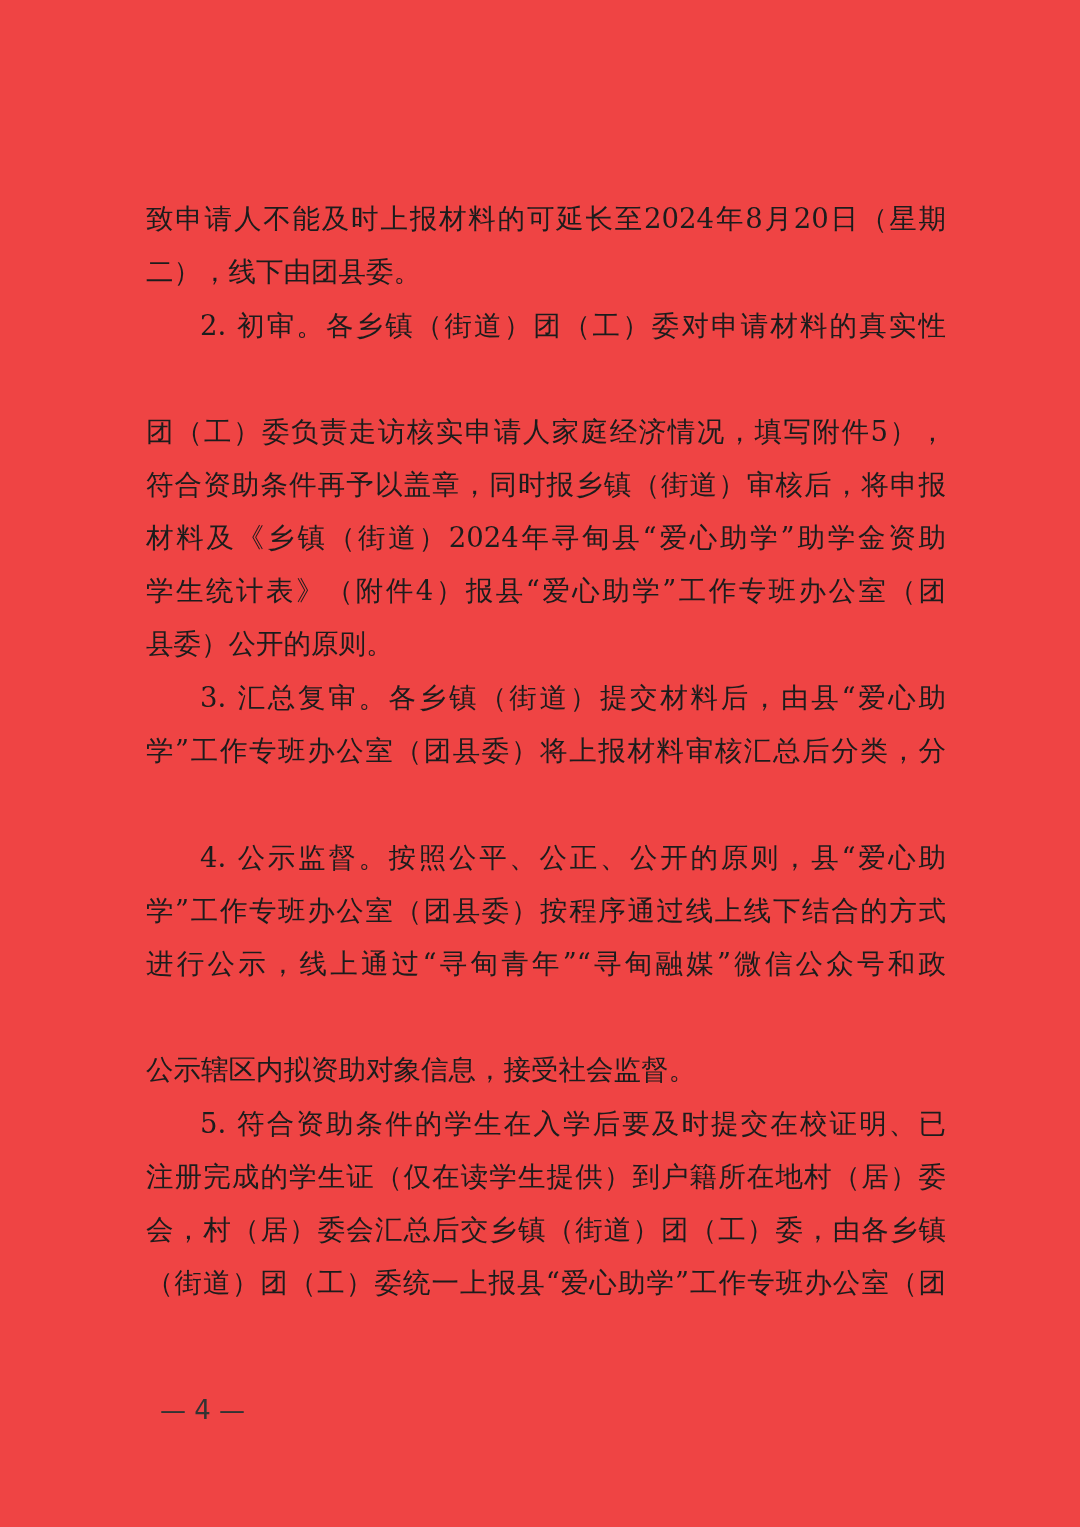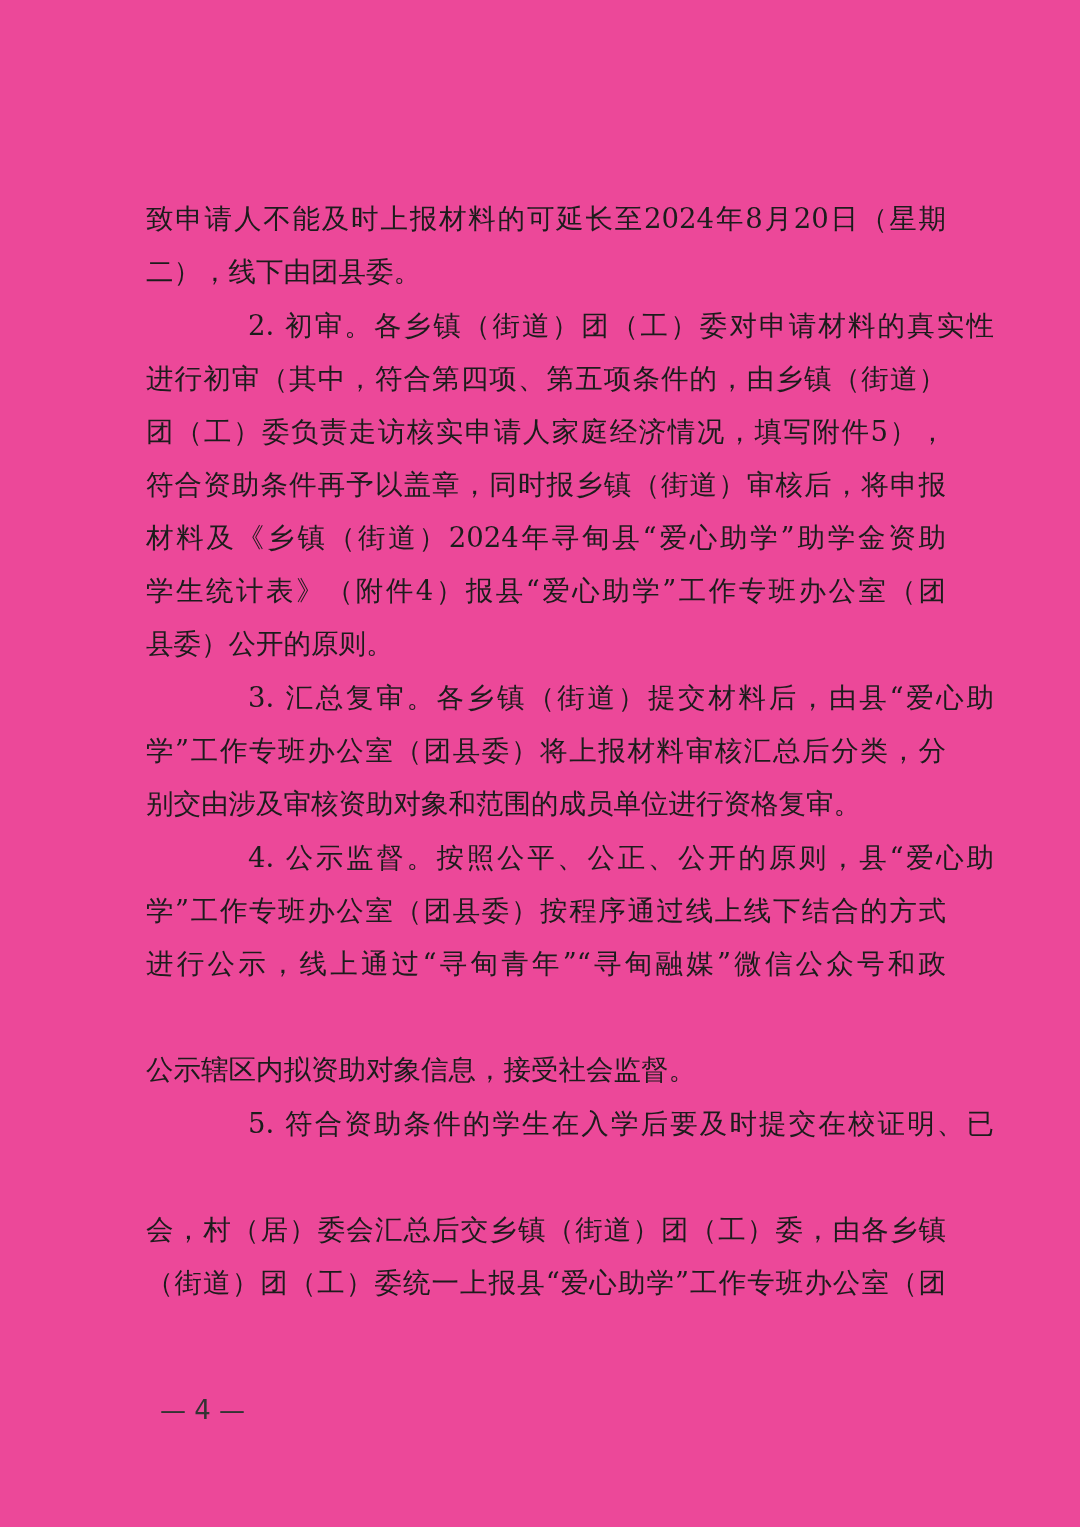--- a/index.html
+++ b/index.html
@@ -1,47 +1,46 @@
 <!DOCTYPE html>
 <html><head>
 <meta charset="utf-8">
 <style>
   html, body { margin:0; padding:0; background:#ffffff; }
   body { width:1080px; height:1527px; position:relative; overflow:hidden;
          font-family: "DejaVu Serif", "Liberation Serif", serif; color:#1c1c1c; }
-  .page { position:absolute; left:0; top:0; width:1080px; height:1527px; background:#ec4899; }
+  .page { position:absolute; left:0; top:0; width:1080px; height:1527px; background:#ef4444; }
   .line { position:absolute; left:146px; width:800px; height:40px; font-size:27.5px;
           line-height:40px; white-space:nowrap; text-align:justify; text-align-last:justify; letter-spacing:0px; }
   .line.last { text-align-last:left; }
-  .line.indent { left:200px; width:746px;margin-left:48px; }
+  .line.indent { left:200px; width:746px; }
   .pagenum { position:absolute; left:160px; top:1392px; font-size:26px; line-height:36px;
              font-family:"DejaVu Sans", "Liberation Sans", sans-serif; color:#333; white-space:pre; }
 </style>
 </head>
 <body>
 
 <div class="page">
   <div class="line" style="top:198px">致申请人不能及时上报材料的可延长至2024年8月20日（星期</div>
   <div class="line last" style="top:251px">二），线下由团县委。</div>
 
   <div class="line indent" style="top:305px">2. 初审。各乡镇（街道）团（工）委对申请材料的真实性</div>
-  <div class="line" style="top:358px">进行初审（其中，符合第四项、第五项条件的，由乡镇（街道）</div>
   <div class="line" style="top:411px">团（工）委负责走访核实申请人家庭经济情况，填写附件5），</div>
   <div class="line" style="top:464px">符合资助条件再予以盖章，同时报乡镇（街道）审核后，将申报</div>
   <div class="line" style="top:517px">材料及《乡镇（街道）2024年寻甸县“爱心助学”助学金资助</div>
   <div class="line" style="top:570px">学生统计表》（附件4）报县“爱心助学”工作专班办公室（团</div>
   <div class="line last" style="top:623px">县委）公开的原则。</div>
 
   <div class="line indent" style="top:677px">3. 汇总复审。各乡镇（街道）提交材料后，由县“爱心助</div>
   <div class="line" style="top:730px">学”工作专班办公室（团县委）将上报材料审核汇总后分类，分</div>
-  <div class="line last" style="top:783px">别交由涉及审核资助对象和范围的成员单位进行资格复审。</div>
 
   <div class="line indent" style="top:837px">4. 公示监督。按照公平、公正、公开的原则，县“爱心助</div>
   <div class="line" style="top:890px">学”工作专班办公室（团县委）按程序通过线上线下结合的方式</div>
   <div class="line" style="top:943px">进行公示，线上通过“寻甸青年”“寻甸融媒”微信公众号和政</div>
   <div class="line last" style="top:1049px">公示辖区内拟资助对象信息，接受社会监督。</div>
 
   <div class="line indent" style="top:1103px">5. 符合资助条件的学生在入学后要及时提交在校证明、已</div>
+  <div class="line" style="top:1156px">注册完成的学生证（仅在读学生提供）到户籍所在地村（居）委</div>
   <div class="line" style="top:1209px">会，村（居）委会汇总后交乡镇（街道）团（工）委，由各乡镇</div>
   <div class="line" style="top:1262px">（街道）团（工）委统一上报县“爱心助学”工作专班办公室（团</div>
 
   <div class="pagenum">— 4 —</div>
 </div>
 
 </body></html>

